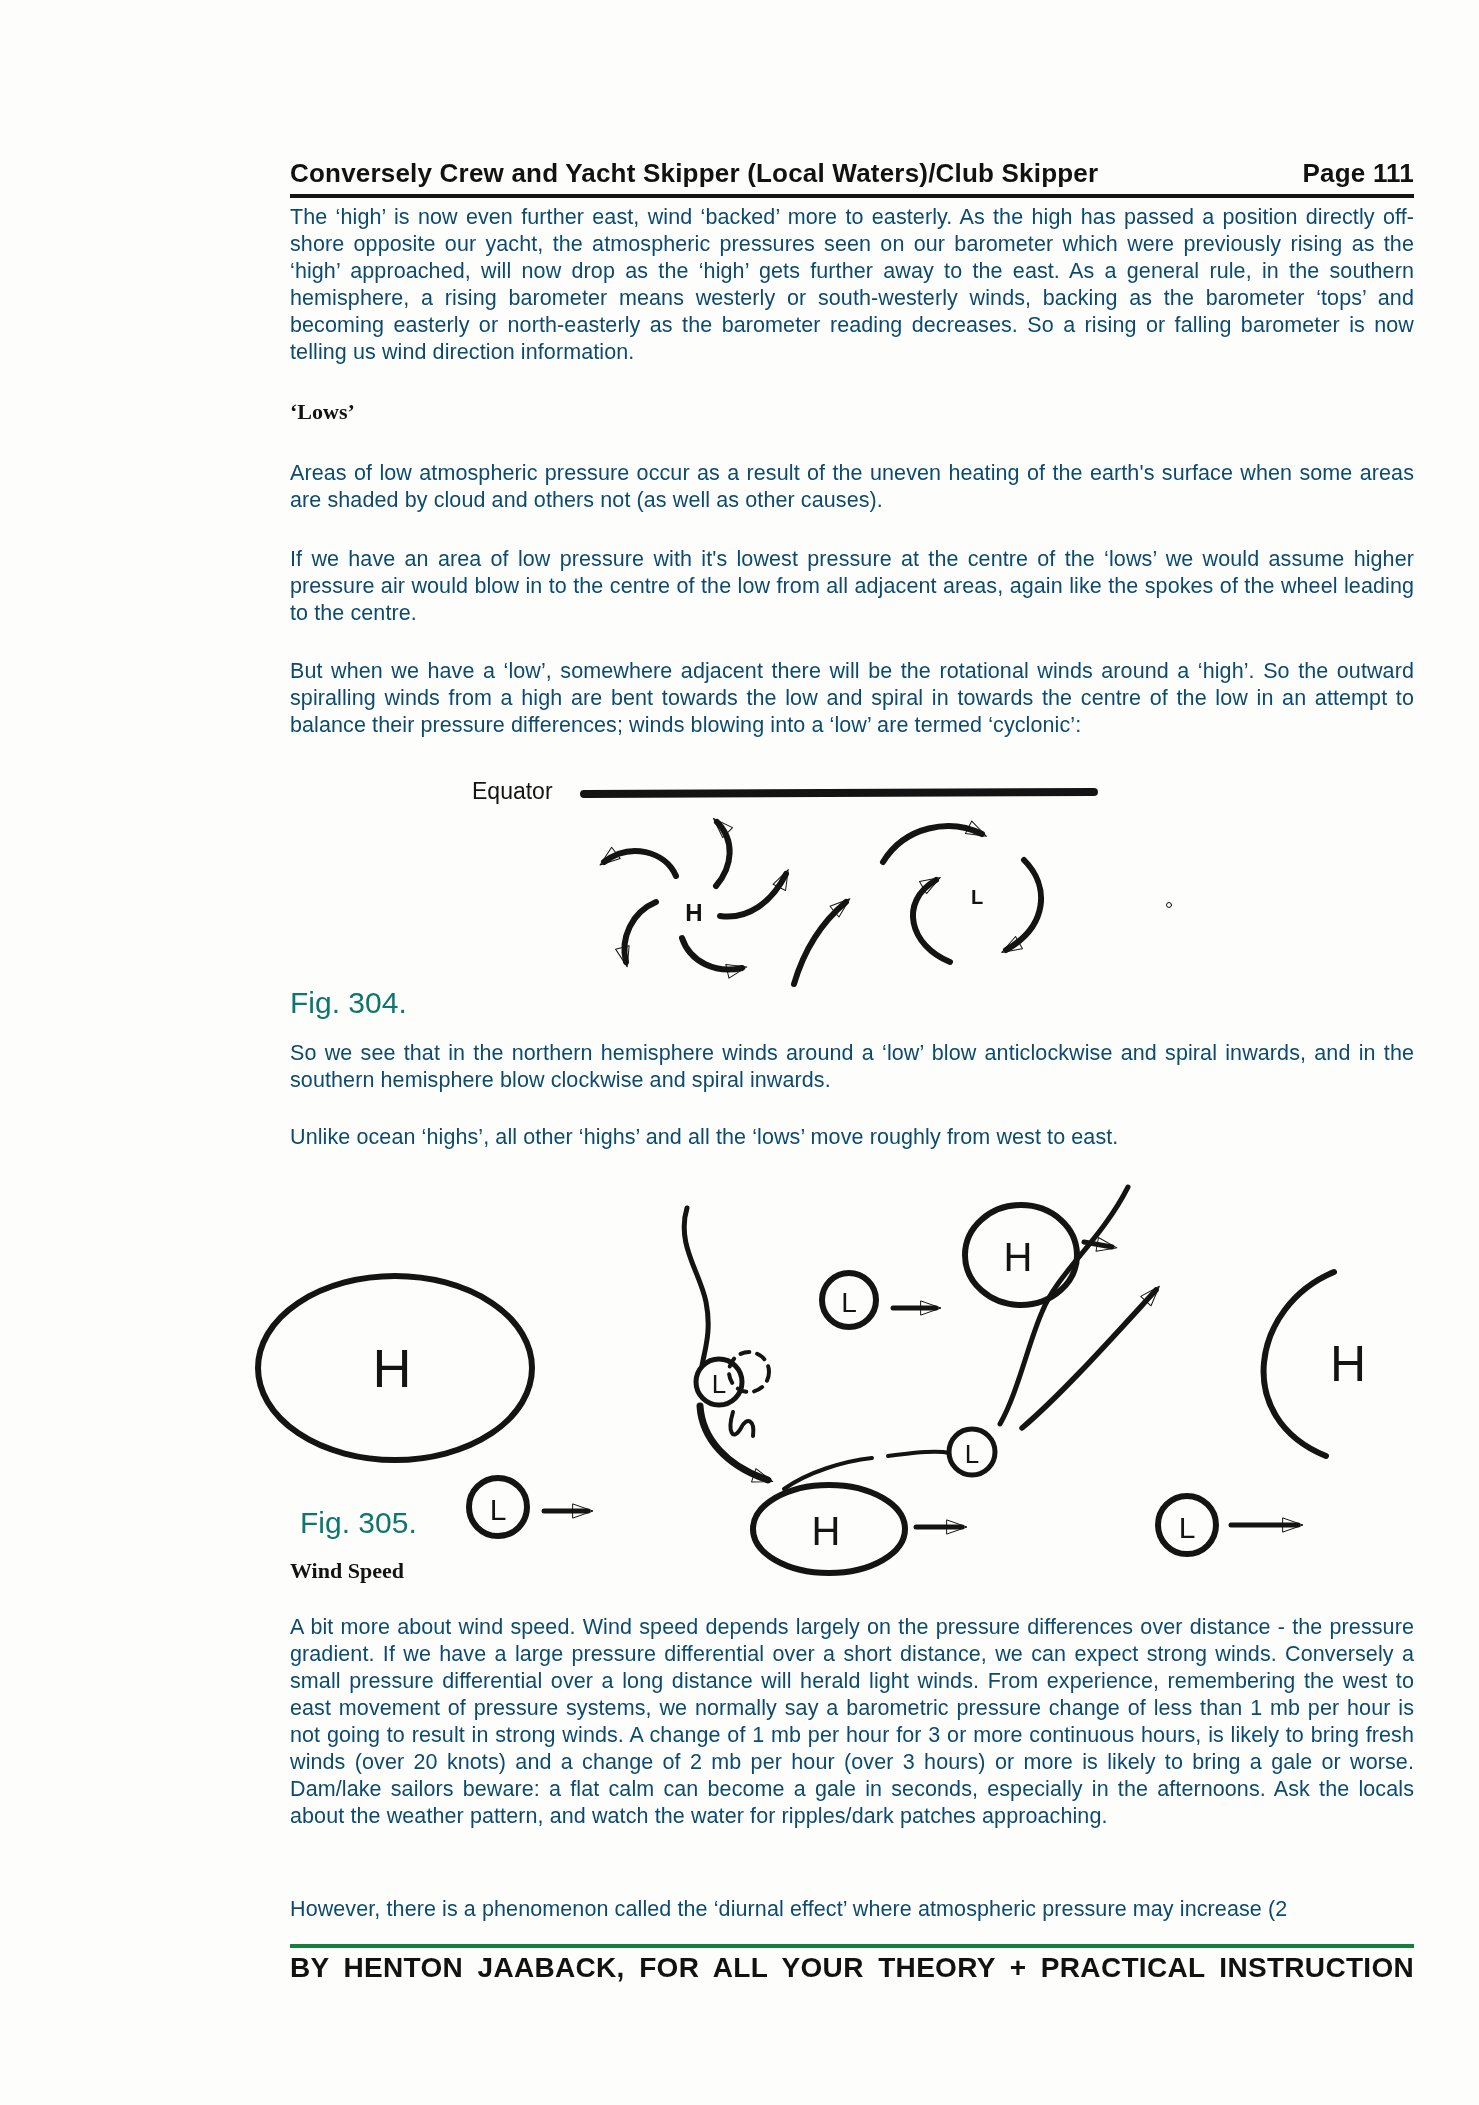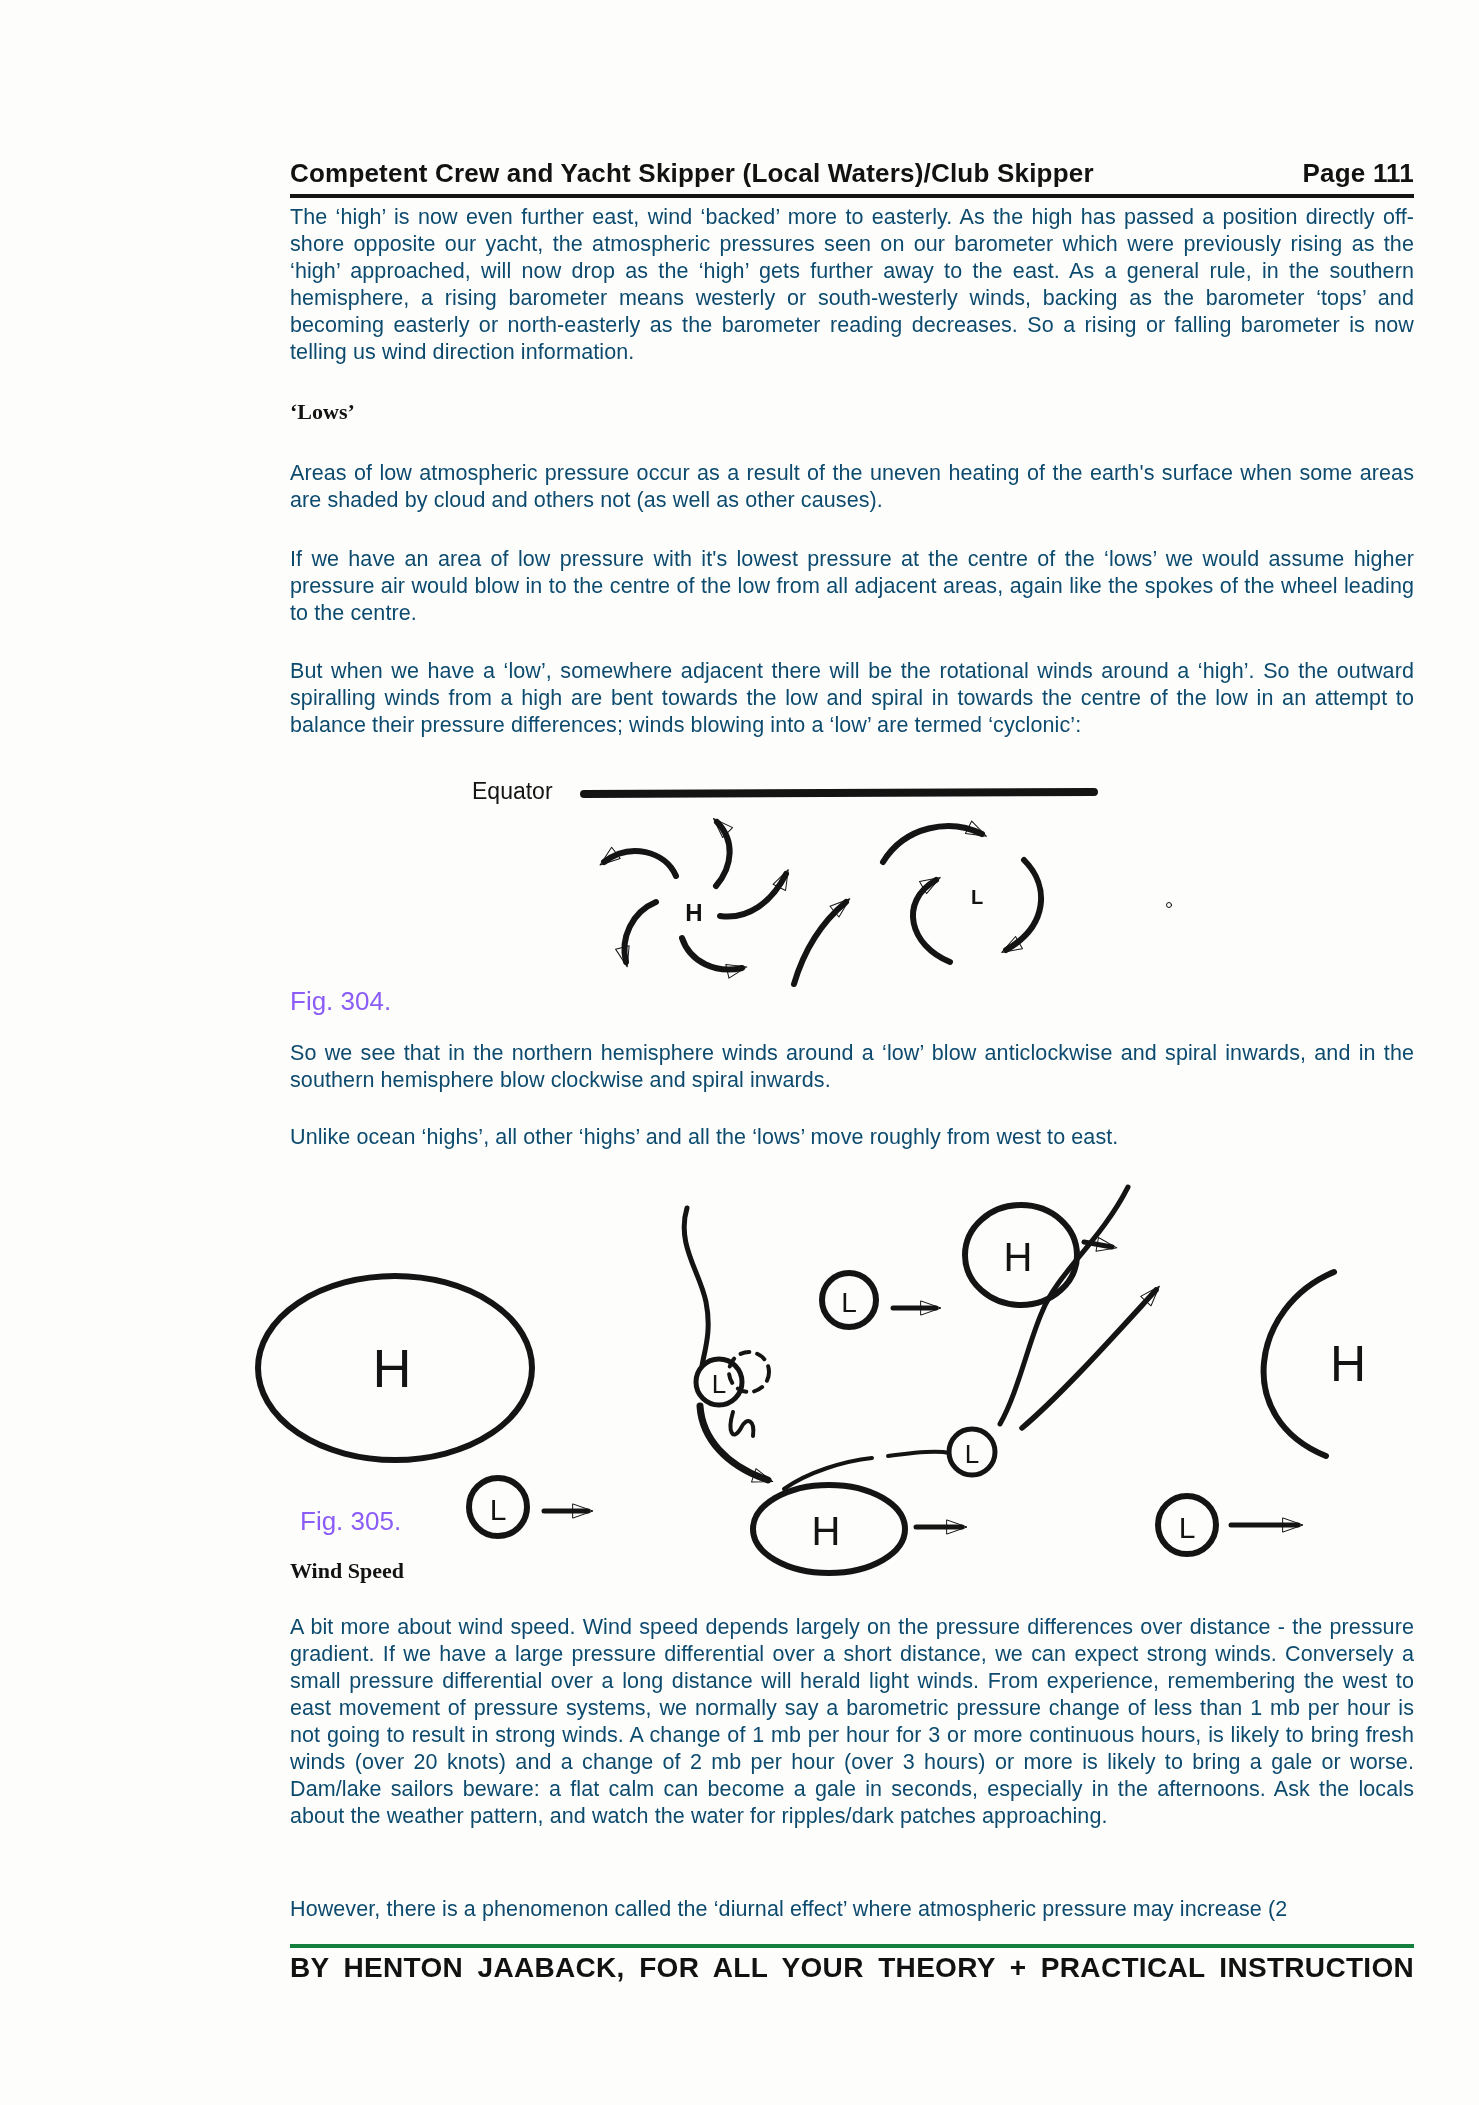--- a/index.html
+++ b/index.html
@@ -16,38 +16,38 @@
     text-align:justify;color:#0c4a6e;
     letter-spacing:0.1px;
   }
   .header-row{
     top:158px;display:flex;justify-content:space-between;align-items:flex-end;
     font-size:26px;font-weight:bold;
     border-bottom:4px solid #151515;padding-bottom:5px;
     letter-spacing:0.2px;
   }
   .subhead{font-size:22px;font-weight:bold;font-family:Liberation Serif, serif;}
-  .caption{font-size:26px;color:#8b5cf6;}
+  .caption{font-size:30px;color:#0f766e;}
   .footer{
     top:1944px;
     border-top:4px solid #15803d;padding-top:4px;
     font-size:28px;font-weight:bold;letter-spacing:0.3px;
     text-align:justify;text-align-last:justify;
   }
   svg{overflow:visible;pointer-events:none;}
   svg path, svg line, svg ellipse, svg circle{
     fill:none;stroke:#141414;stroke-linecap:round;stroke-linejoin:round;
   }
   svg text{fill:#141414;stroke:none;font-family:"Liberation Sans", sans-serif;}
 </style>
 </head>
 <body>
 
 <div class="abs content header-row">
-  <span>Competent Crew and Yacht Skipper (Local Waters)/Club Skipper</span>
+  <span>Conversely Crew and Yacht Skipper (Local Waters)/Club Skipper</span>
   <span>Page 111</span>
 </div>
 
 <div class="abs content body-text" style="top:204px;">The ‘high’ is now even further east, wind ‘backed’ more to easterly. As the high has passed a position directly off-shore opposite our yacht, the atmospheric pressures seen on our barometer which were previously rising as the ‘high’ approached, will now drop as the ‘high’ gets further away to the east. As a general rule, in the southern hemisphere, a rising barometer means westerly or south-westerly winds, backing as the barometer ‘tops’ and becoming easterly or north-easterly as the barometer reading decreases. So a rising or falling barometer is now telling us wind direction information.</div>
 
 <div class="abs content subhead" style="top:399px;">‘Lows’</div>
 
 <div class="abs content body-text" style="top:460px;">Areas of low atmospheric pressure occur as a result of the uneven heating of the earth's surface when some areas are shaded by cloud and others not (as well as other causes).</div>
 
 <div class="abs content body-text" style="top:546px;">If we have an area of low pressure with it's lowest pressure at the centre of the ‘lows’ we would assume higher pressure air would blow in to the centre of the low from all adjacent areas, again like the spokes of the wheel leading to the centre.</div>

